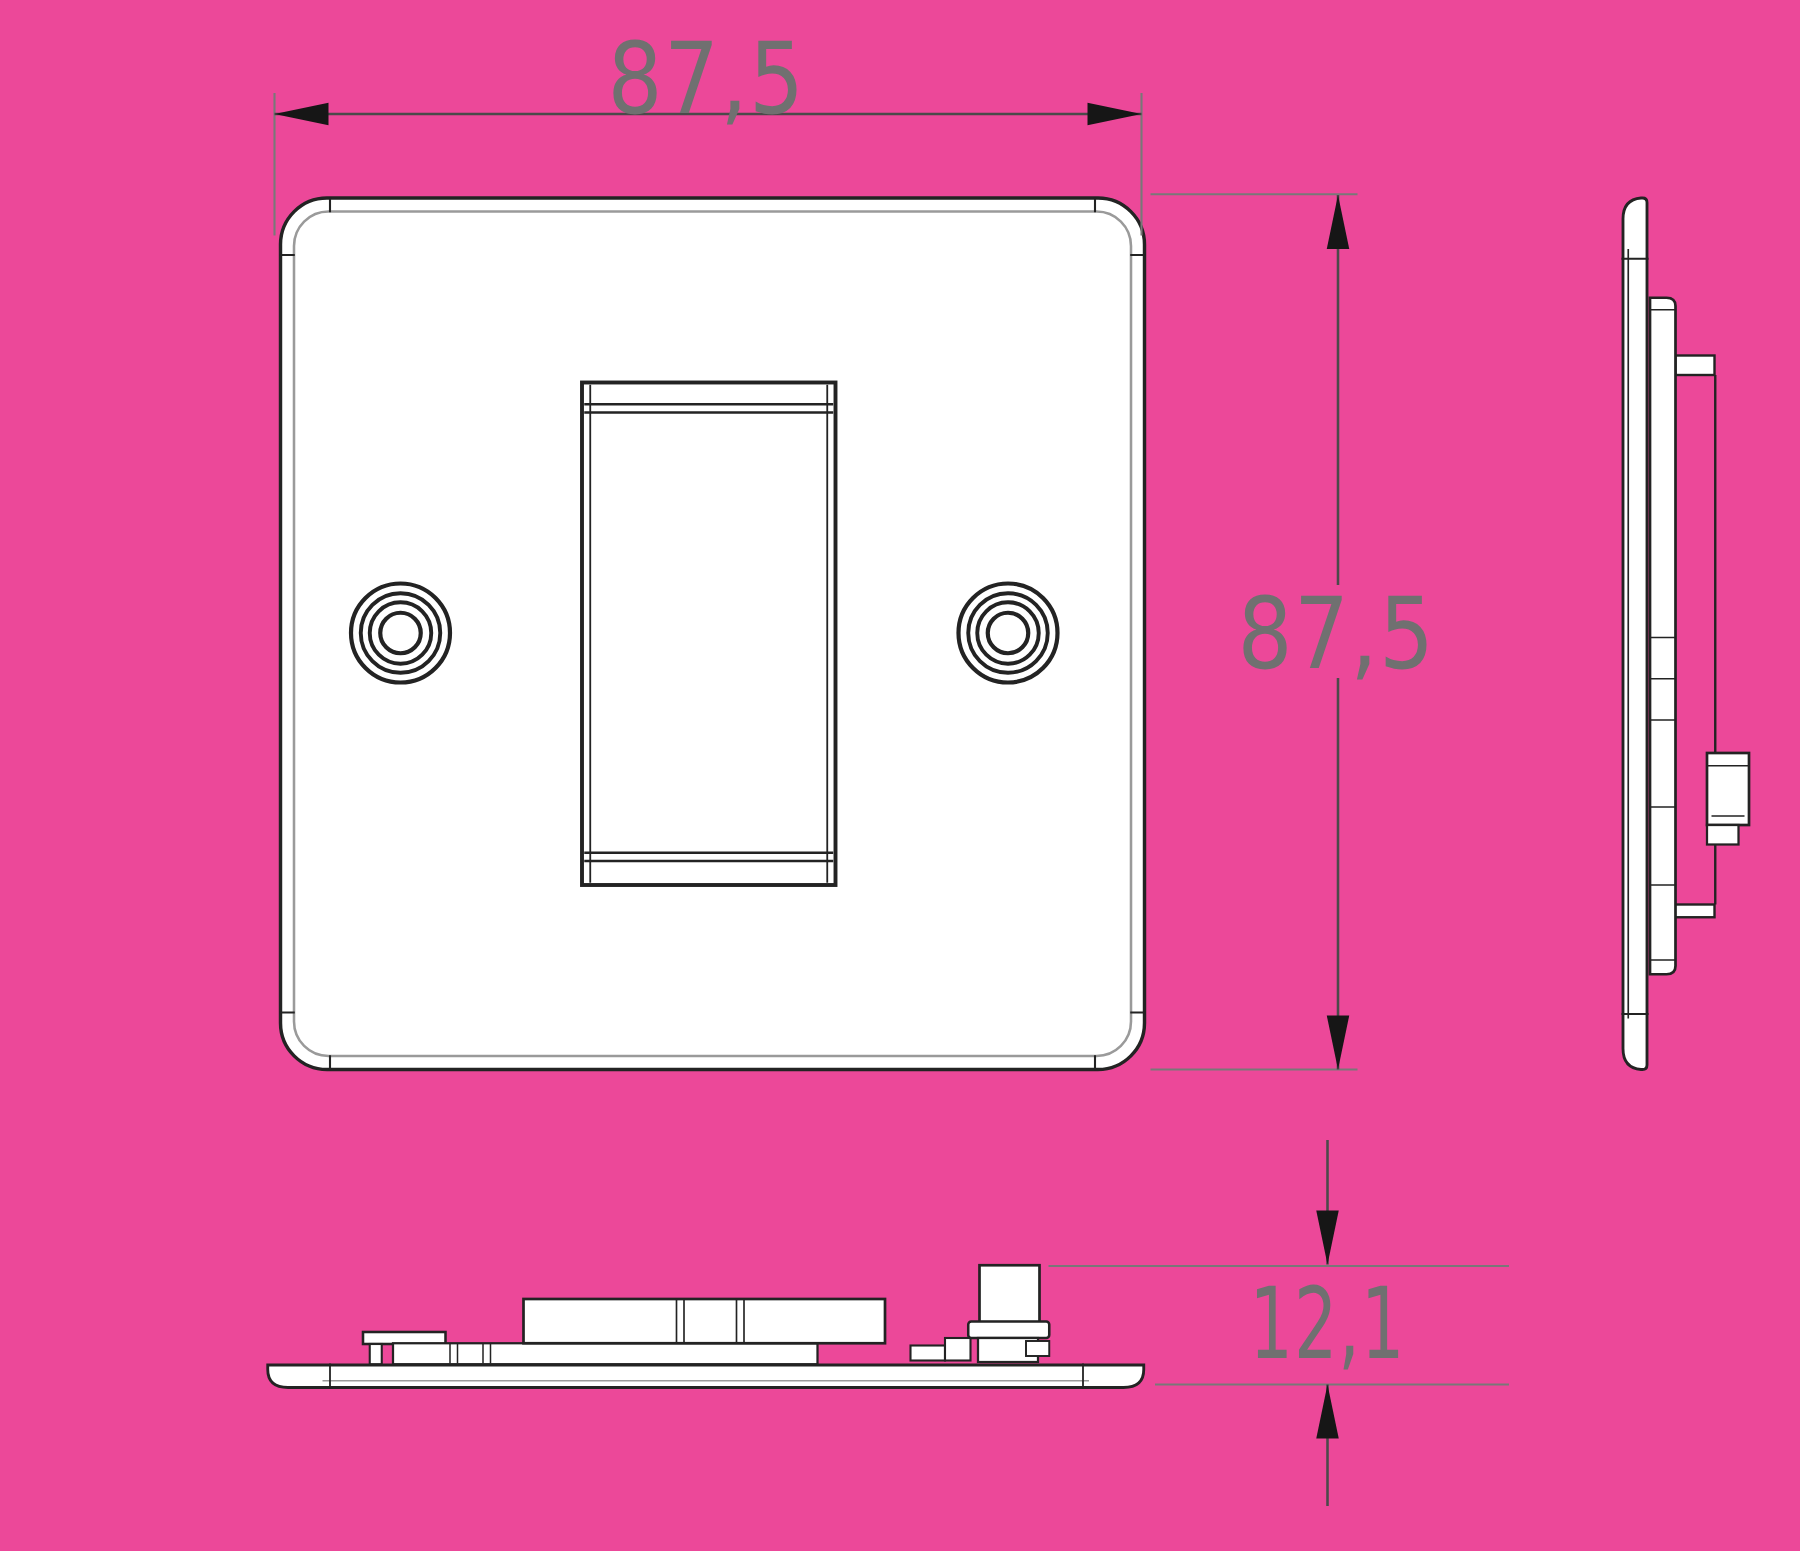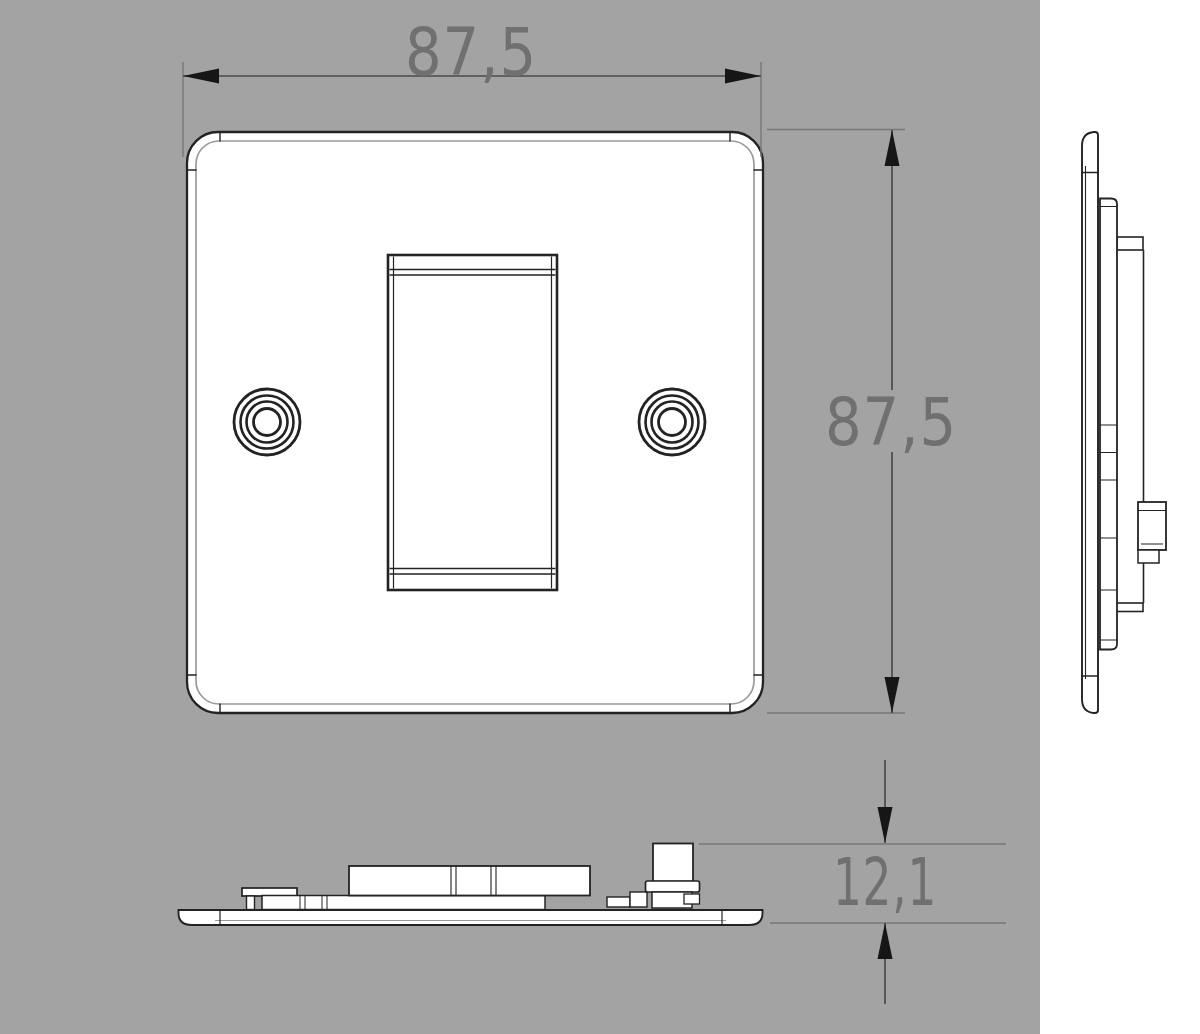--- a/index.html
+++ b/index.html
@@ -2,21 +2,21 @@
 <html><head>
 <meta charset="utf-8">
 <style>
   html,body{
     margin:0;padding:0;
     width:1200px;height:1034px;
     background:#ffffff;
     overflow:hidden;
     font-family:"DejaVu Sans",sans-serif;
   }
-  .stage{position:relative;width:1040px;height:1034px;background:#a3a3a3;}
+  .stage{position:relative;width:1200px;height:1034px;background:#ec4899;}
   svg{display:block;}
   .ln-main   {stroke:#232323;fill:none;}
   .ln-fill   {stroke:#232323;fill:#ffffff;}
   .ln-soft   {stroke:#9a9a9a;fill:none;}
   .ln-dim    {stroke:#4a4a4a;fill:none;}
   .ln-ext    {stroke:#787878;fill:none;}
   .arrow     {fill:#161616;stroke:none;}
   .dim-text{
     font-family:"DejaVu Sans",sans-serif;
     font-size:66px;

